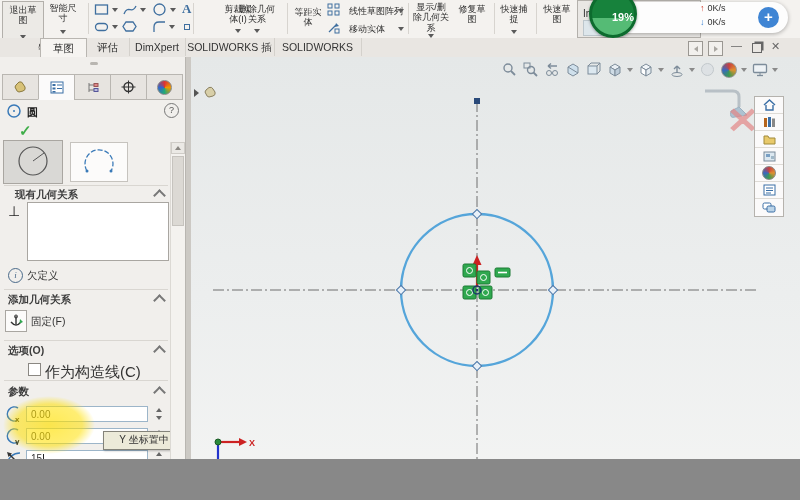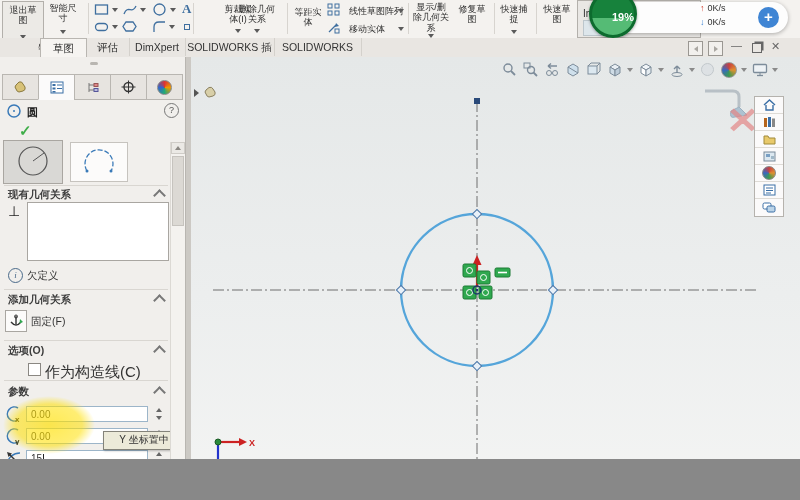--- a/index.html
+++ b/index.html
@@ -256,21 +256,21 @@
     </div>
     <div class="abs" style="left:70px;top:85px;width:56px;height:38px;background:#fcfbfa;border:1px solid #c6c3be;display:flex;align-items:center;justify-content:center;">
       <svg width="40" height="30">
           <path d="M8,24 A14,14 0 1 1 32,24" fill="none" stroke="#3a7ab8" stroke-width="1.3" stroke-dasharray="5 2"></path>
           <circle cx="8" cy="24" r="1.5" fill="#3a7ab8"></circle>
           <circle cx="32" cy="24" r="1.5" fill="#3a7ab8"></circle>
         </svg>
     </div>
 
     <div class="hdiv" style="top:128px;"></div>
-    <div class="sect" style="top:131px;">现有几何关系</div>
+    <div class="sect" style="top:131px;margin-left:7px;">现有几何关系</div>
     <div class="chev" style="left:155px;top:134px;"></div>
     <div class="abs" style="left:8px;top:146px;font-size:14px;color:#222;">⊥</div>
     <div class="abs" style="left:27px;top:145px;width:140px;height:57px;background:#fff;border:1px solid #a9a6a1;"></div>
 
     <div class="abs" style="left:8px;top:211px;width:13px;height:13px;border:1.4px solid #4a6a8a;border-radius:50%;text-align:center;line-height:12px;font-size:9px;font-style:italic;font-family:'Liberation Serif',serif;color:#4a6a8a;">i</div>
     <div class="abs" style="left:27px;top:212px;font-size:10.5px;">欠定义</div>
 
     <div class="hdiv" style="top:232px;"></div>
     <div class="sect" style="top:236px;">添加几何关系</div>
     <div class="chev" style="left:155px;top:239px;"></div>

